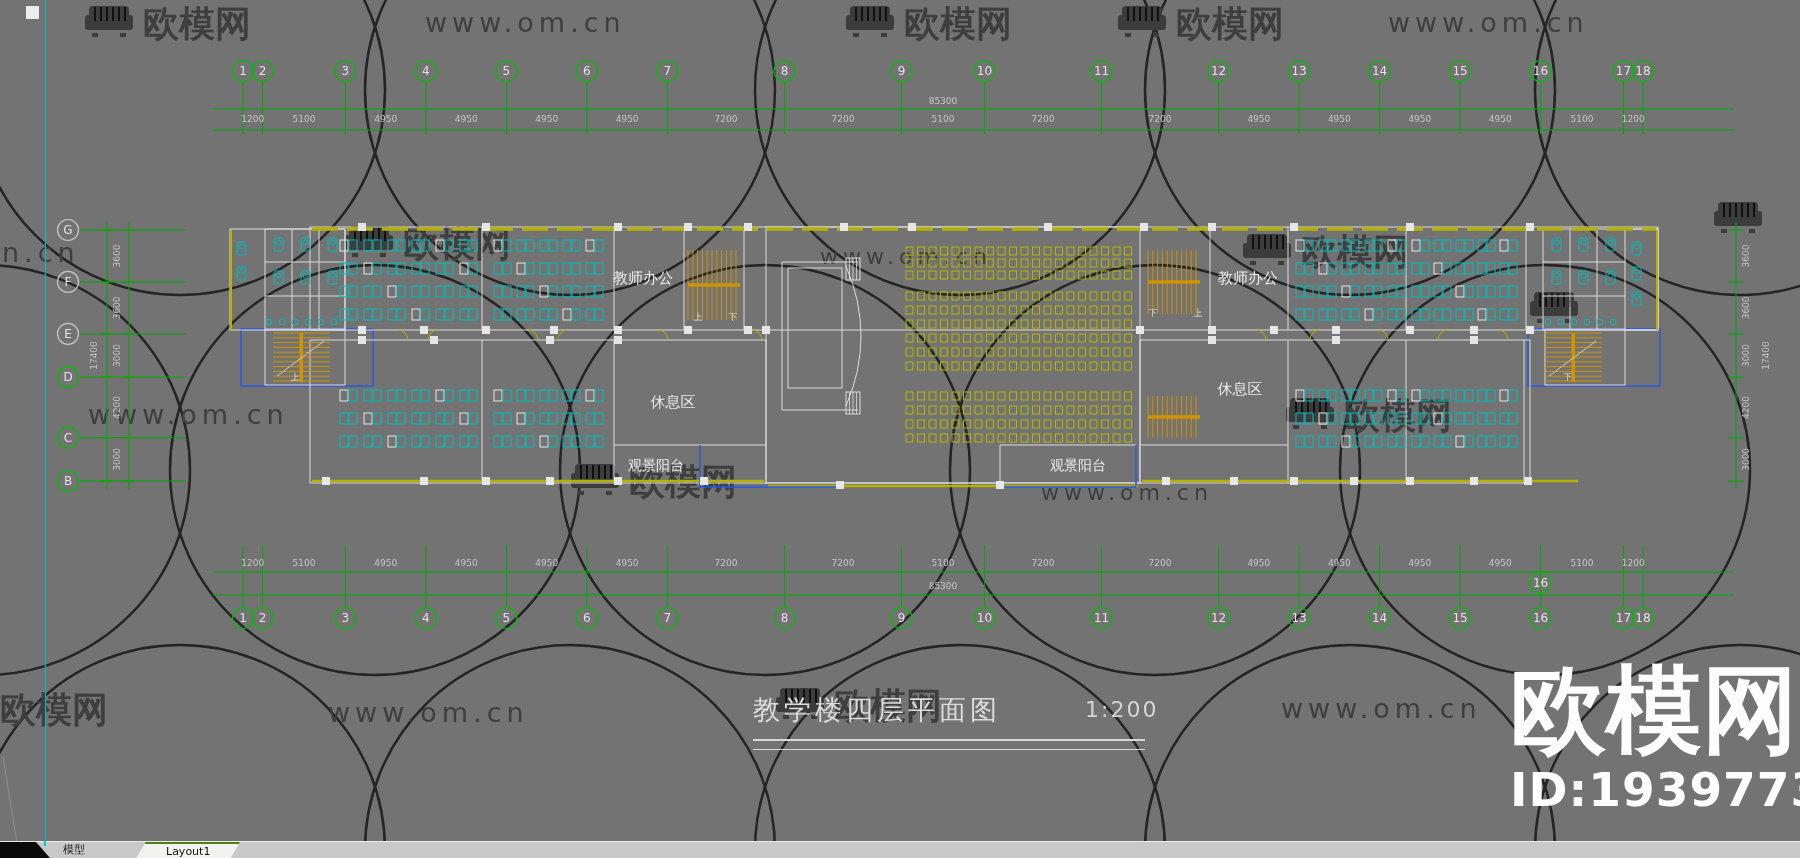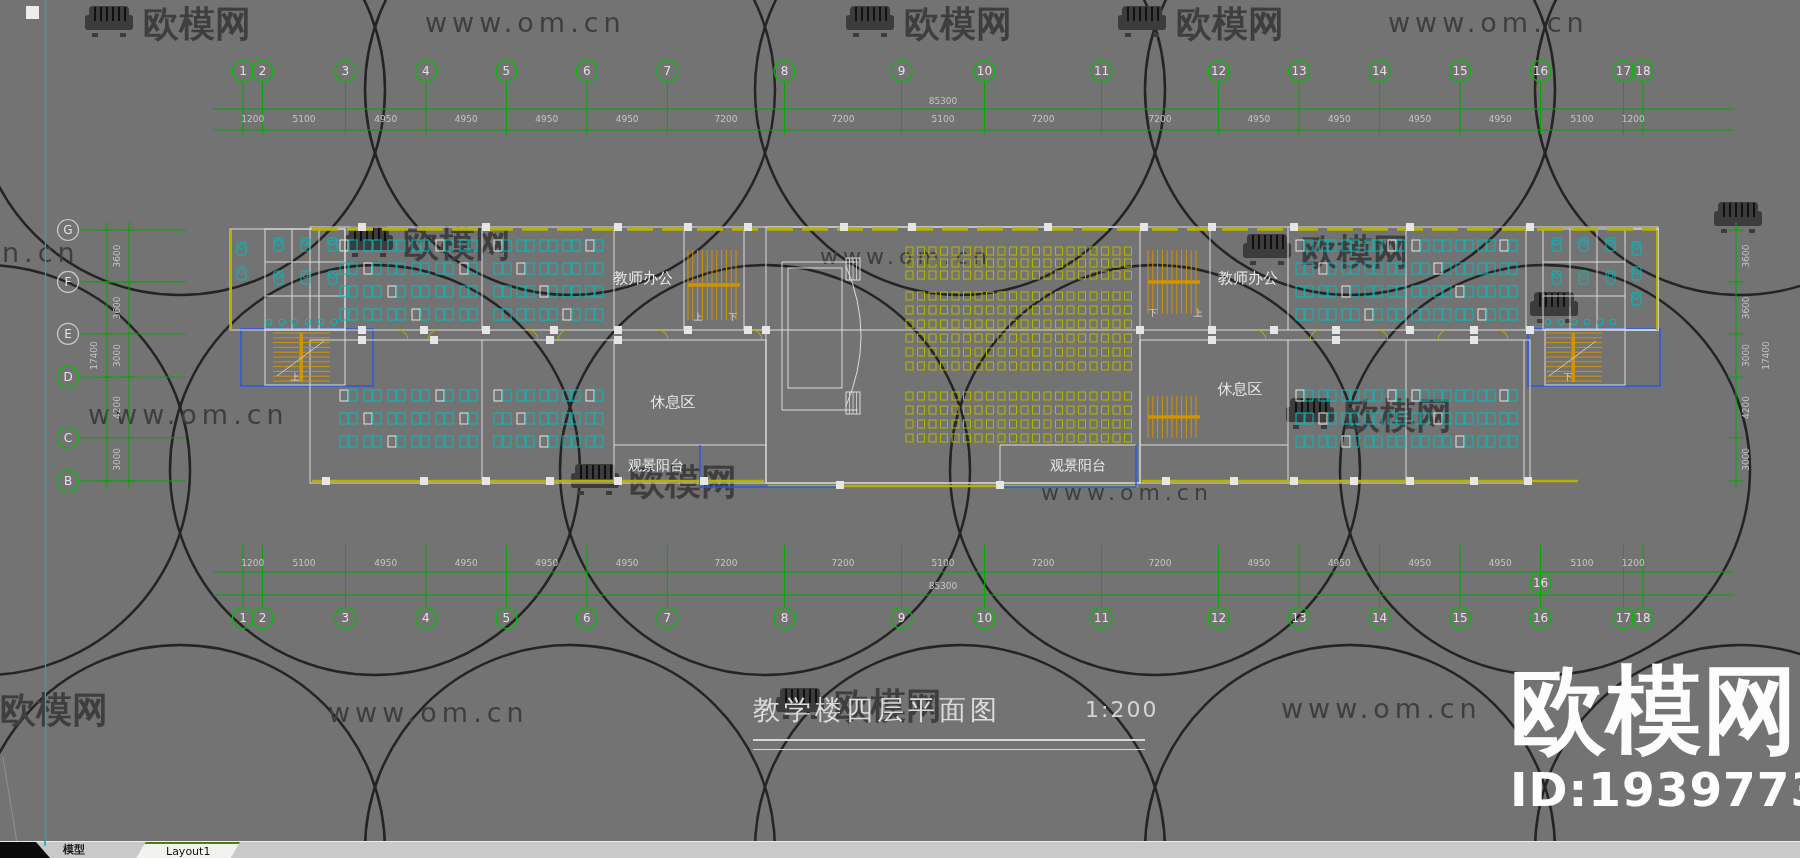--- a/index.html
+++ b/index.html
@@ -11,21 +11,21 @@
   #scale-text{left:1068px;top:697px;font-size:22px;letter-spacing:2px;color:#d5d5d5;margin-left:17px;}
   .tline{position:absolute;background:#d8d8d8;}
   #tline1{left:753px;top:739px;width:392px;height:2px;}
   #tline2{left:753px;top:749px;width:392px;height:1px;}
   #brand-big{left:1510px;top:660px;font-size:96px;font-weight:bold;color:#fdfdfd;line-height:1.05;}
   #brand-id{left:1510px;top:762px;font-size:47px;font-weight:bold;color:#fdfdfd;letter-spacing:1px;}
   #tabbar{position:absolute;left:0;right:0;bottom:0;height:16px;background:#c9c9c9;
           border-top:1px solid #ececec;display:flex;align-items:center;font-size:11px;}
   #tab-corner{width:50px;height:16px;background:#0a0a0a;
           clip-path:polygon(0 0,36px 0,50px 100%,0 100%);flex:0 0 auto;}
-  #tab-model{color:#161616;padding:0 9px;margin-left:4px;height:16px;line-height:16px;font-weight:bold;}
+  #tab-model{color:#161616;padding:0 9px;margin-left:4px;height:16px;line-height:16px;}
   #tab-layout1{margin-left:42px;background:#f2f2f0;color:#111;height:15px;line-height:15px;
           padding:0 30px;clip-path:polygon(10px 0,100% 0,calc(100% - 10px) 100%,0 100%);
           border-top:2px solid #4d7c0f;}
   #cyan-tick{position:absolute;left:44px;bottom:12px;width:2px;height:5px;background:#00c8d8;}
 </style>
 </head>
 <body>
 
 <div id="canvas">
   <svg id="cad" width="1800" height="858" viewBox="0 0 1800 858">

